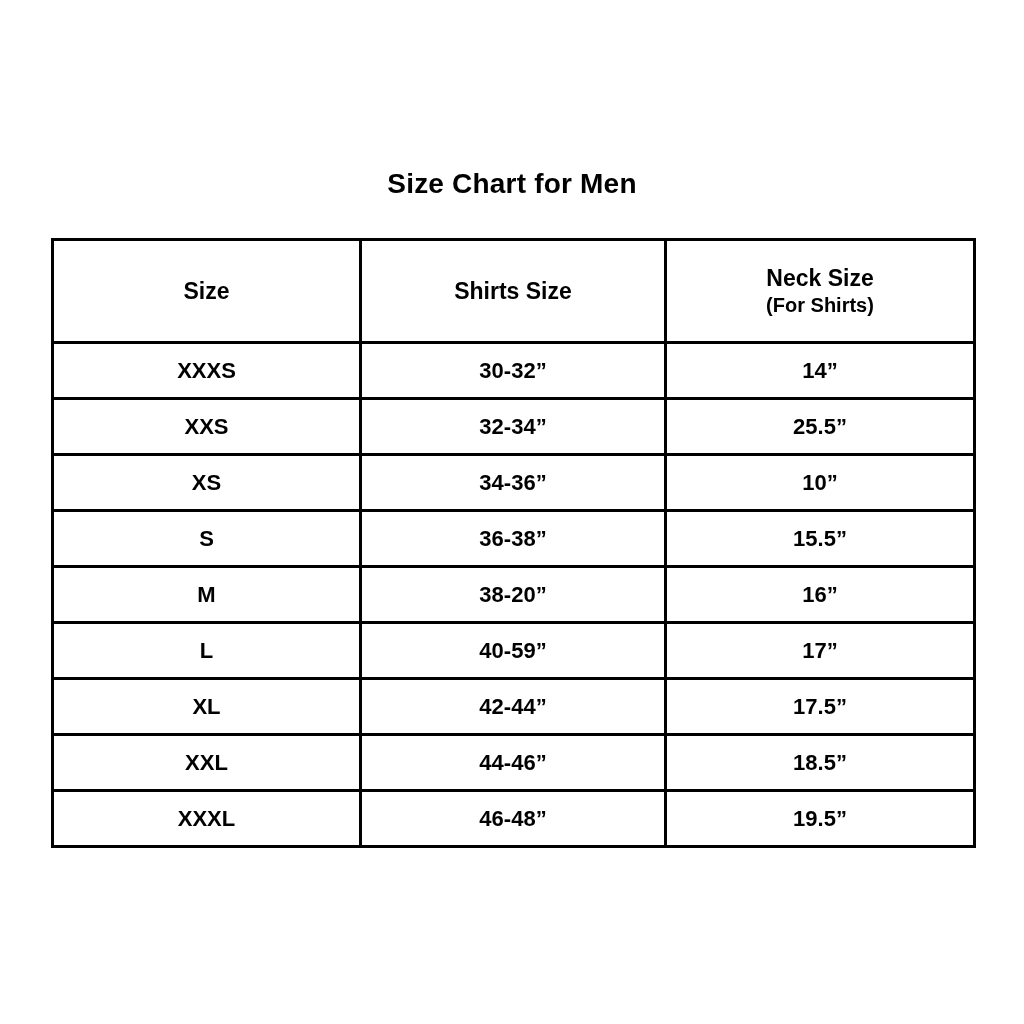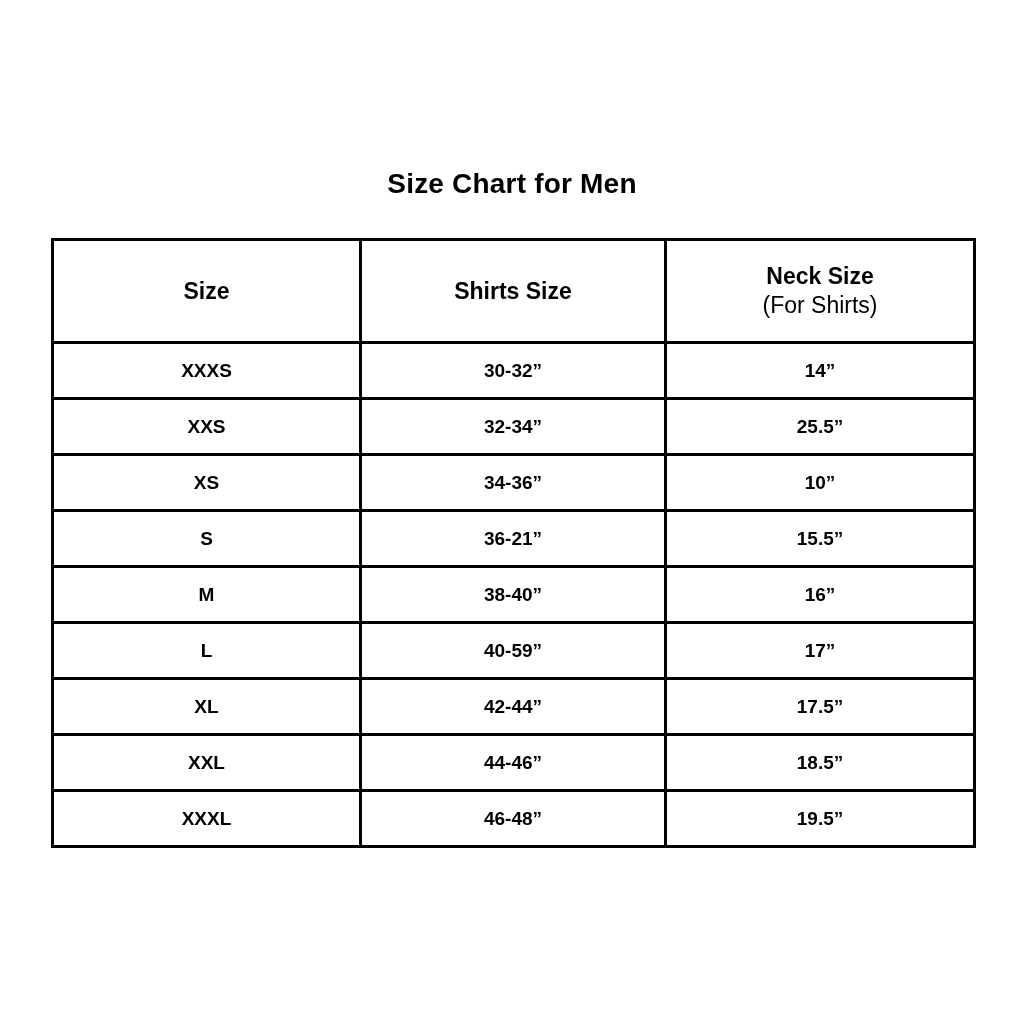--- a/index.html
+++ b/index.html
@@ -41,38 +41,38 @@
     border-collapse: collapse;
     width: 922px;
     table-layout: fixed;
   }
   table.size-table td,
   table.size-table th {
     border: 3px solid #000000;
     text-align: center;
     vertical-align: middle;
     font-weight: bold;
-    font-size: 19px;
+    font-size: 22px;
     padding: 0;
   }
   table.size-table thead th {
     height: 100px;
     font-size: 23px;
     line-height: 1.25;
   }
   table.size-table tbody td {
     height: 53px;
   }
   col.c-size { width: 308px; }
   col.c-chest { width: 305px; }
   col.c-neck { width: 309px; }
   .hdr-sub {
     display: block;
-    font-size: 23px;
-    font-weight: normal;
+    font-size: 20px;
+    font-weight: bold;
   }
 </style>
 </head>
 <body>
 
 <div class="page">
 
   <div class="chart-title">Size Chart for Men</div>
 
   <div class="table-wrap">
@@ -107,26 +107,26 @@
           <td>32-34”</td>
           <td>25.5”</td>
         </tr>
         <tr>
           <td>XS</td>
           <td>34-36”</td>
           <td>10”</td>
         </tr>
         <tr>
           <td>S</td>
-          <td>36-21”</td>
+          <td>36-38”</td>
           <td>15.5”</td>
         </tr>
         <tr>
           <td>M</td>
-          <td>38-40”</td>
+          <td>38-20”</td>
           <td>16”</td>
         </tr>
         <tr>
           <td>L</td>
           <td>40-59”</td>
           <td>17”</td>
         </tr>
         <tr>
           <td>XL</td>
           <td>42-44”</td>

